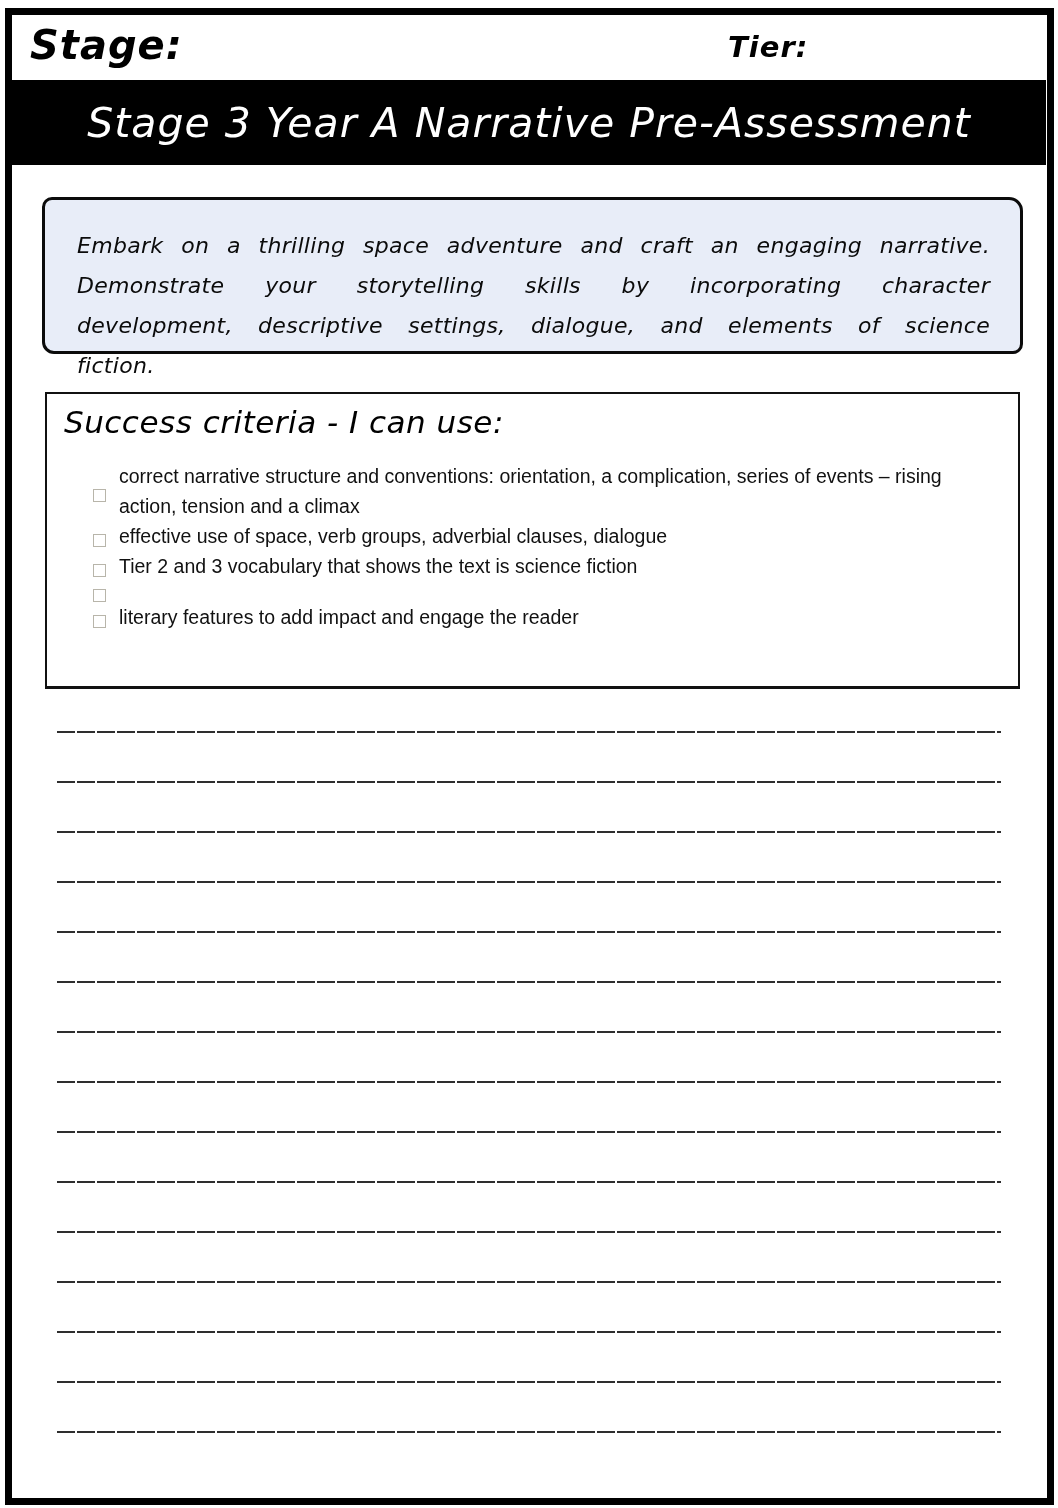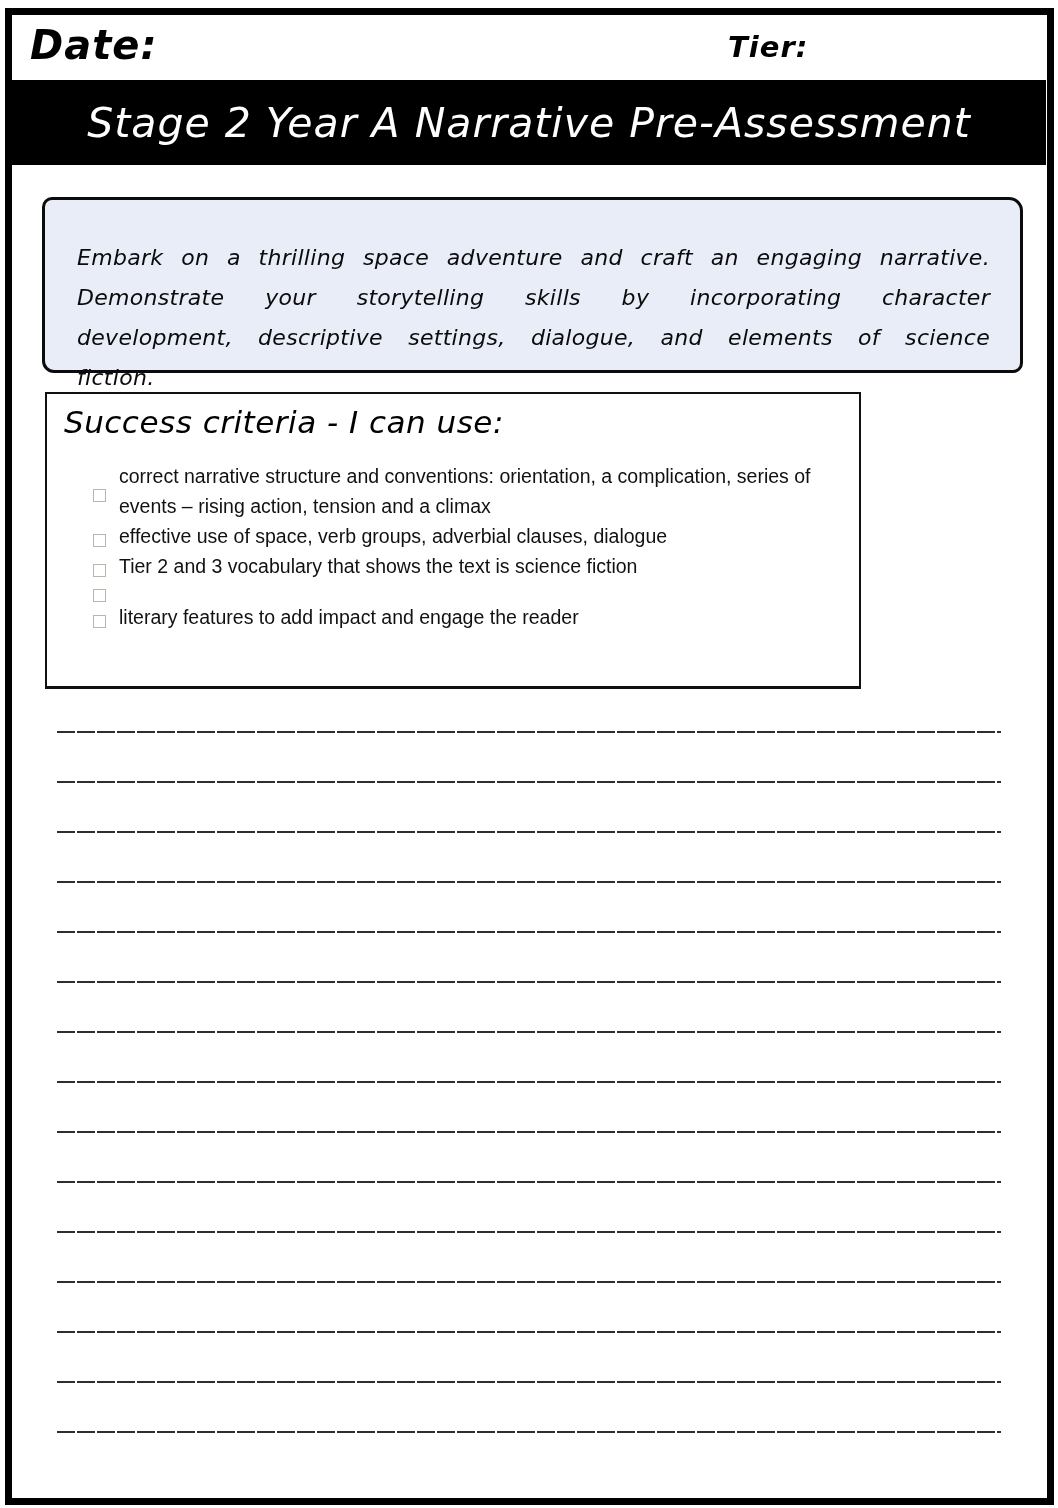--- a/index.html
+++ b/index.html
@@ -37,35 +37,35 @@
     background:var(--banner-bg,#000);
     display:flex;align-items:center;justify-content:center;
   }
   .banner-title{
     color:var(--banner-text,#fff);
     font-size:41px;letter-spacing:1px;white-space:nowrap;
   }
 
   
   .prompt-box{
-    position:absolute;left:42px;top:197px;width:981px;height:176px;
+    position:absolute;left:42px;top:197px;width:981px;height:157px;
     box-sizing:border-box;
     background:var(--prompt-bg,#e8edf8);
     border:3.5px solid #0b0b0b;
     border-radius:10px 14px 10px 12px;
-    padding:38px 30px 0 32px;
+    padding:26px 30px 0 32px;
   }
   .prompt-text{
     font-size:22px;line-height:40px;color:#0b0b0b;
     text-align:justify;word-spacing:9px;letter-spacing:0.3px;
   }
 
   
   .success-box{
-    position:absolute;left:45px;top:392px;width:816px;height:297px;
+    position:absolute;left:45px;top:392px;width:975px;height:297px;
     box-sizing:border-box;
     background:#fff;
     border:2px solid #111;
     border-bottom-width:3px;
     padding:10px 26px 0 17px;
   }
   .success-heading{
     font-size:31px;color:#000;letter-spacing:0.5px;
     margin:0 0 21px 0;
   }
@@ -93,27 +93,27 @@
   }
   .writing-line:first-child{height:44px;}
 </style>
 </head>
 <body>
 
 <div class="canvas">
 
   <div class="page-border"></div>
 
-  <div class="name-label hand">Date:</div>
+  <div class="name-label hand">Stage:</div>
   <div class="name-fill"></div>
   <div class="date-label hand">Tier:</div>
   <div class="date-fill"></div>
 
   <div class="banner">
-    <div class="banner-title hand">Stage 2 Year A Narrative Pre-Assessment</div>
+    <div class="banner-title hand">Stage 3 Year A Narrative Pre-Assessment</div>
   </div>
 
   <div class="prompt-box">
     <div class="prompt-text hand">Embark on a thrilling space adventure and craft an engaging narrative. Demonstrate your storytelling skills by incorporating character development, descriptive settings, dialogue, and elements of science fiction.</div>
   </div>
 
   <div class="success-box">
     <div class="success-heading hand">Success criteria - I can use:</div>
     <ul class="criteria-list">
       <li class="criteria-item">

